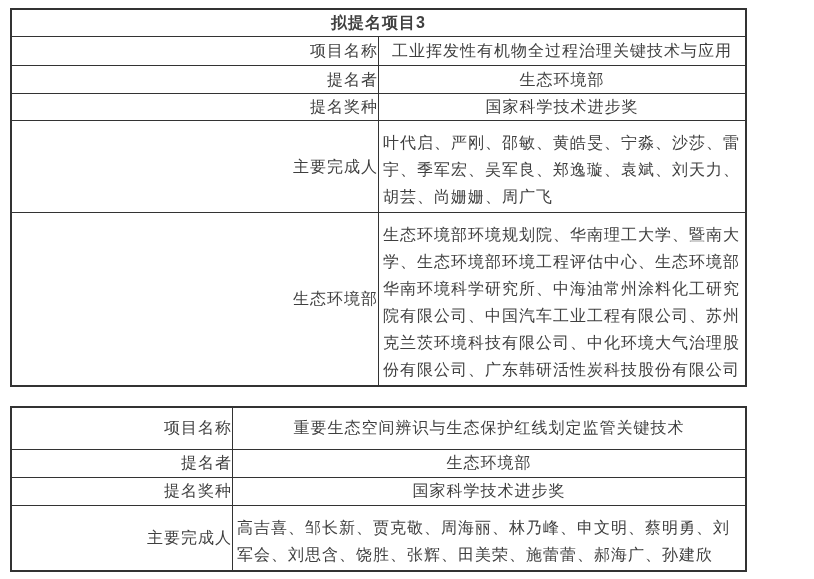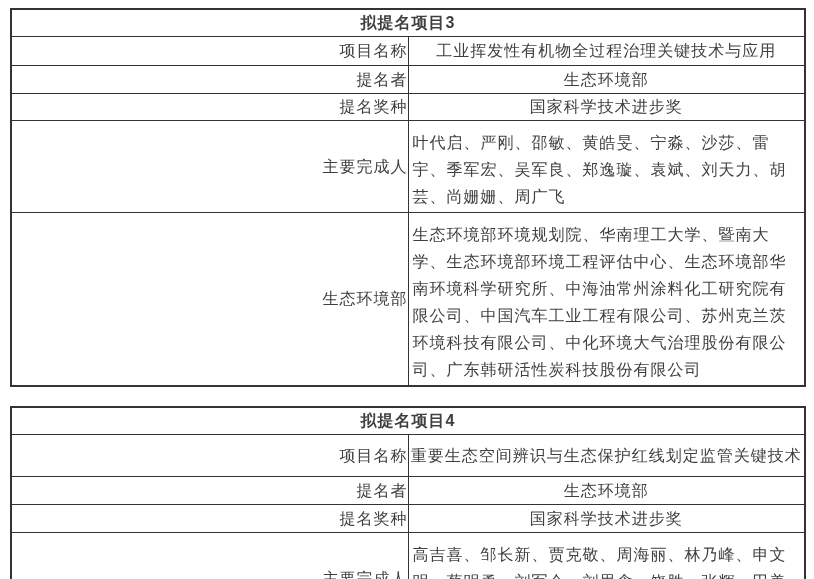--- a/index.html
+++ b/index.html
@@ -9,21 +9,21 @@
     font-family: "Liberation Sans", "DejaVu Sans", sans-serif;
   }
   .page {
     width: 814px;
     height: 579px;
     background: #ffffff;
     box-sizing: border-box;
     padding: 8px 8px 0 10px;
   }
   table.nom-table {
-    width: 796px;
+    width: 737px;
     border-collapse: collapse;
     table-layout: fixed;
     color: #3f3f3f;
     font-size: 16px;
     letter-spacing: 1px;
     border: 2px solid #333333;
   }
   table.nom-table + table.nom-table {
     margin-top: 19px;
   }
@@ -82,23 +82,20 @@
     </tr>
     <tr style="height:110px;">
       <td class="label-cell">生态环境部</td>
       <td class="value-cell left">生态环境部环境规划院、华南理工大学、暨南大学、生态环境部环境工程评估中心、生态环境部华南环境科学研究所、中海油常州涂料化工研究院有限公司、中国汽车工业工程有限公司、苏州克兰茨环境科技有限公司、中化环境大气治理股份有限公司、广东韩研活性炭科技股份有限公司</td>
     </tr>
   </tbody>
     </table>
 
   <table class="nom-table">
     <tbody>
-        <tr style="height:27px;">
-      <td class="title-cell" colspan="2">拟提名项目4</td>
-    </tr>
     <tr style="height:42px;">
       <td class="label-cell">项目名称</td>
       <td class="value-cell center">重要生态空间辨识与生态保护红线划定监管关键技术</td>
     </tr>
     <tr style="height:28px;">
       <td class="label-cell">提名者</td>
       <td class="value-cell center">生态环境部</td>
     </tr>
     <tr style="height:28px;">
       <td class="label-cell">提名奖种</td>

